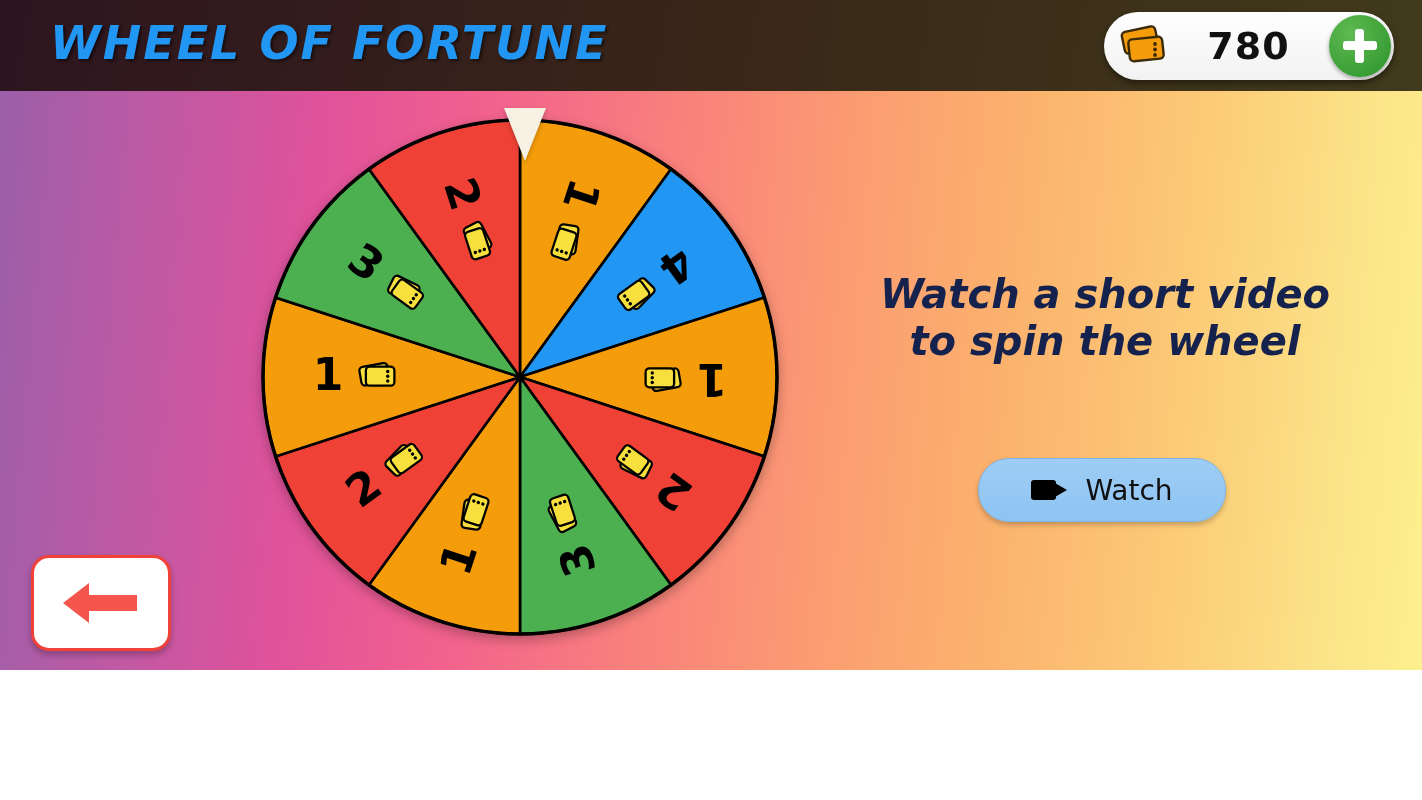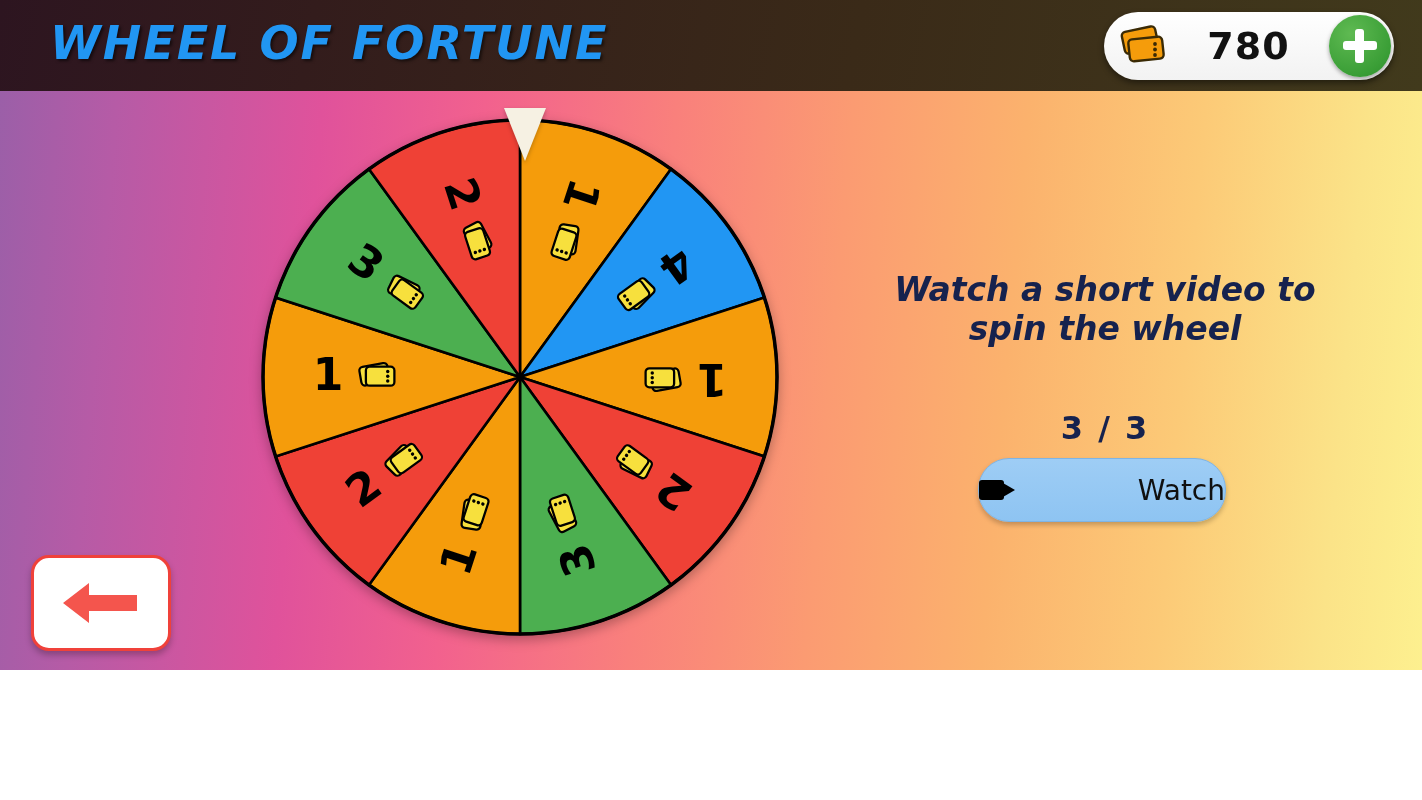--- a/index.html
+++ b/index.html
@@ -76,35 +76,35 @@
     border-left:21px solid transparent;border-right:21px solid transparent;
     border-top:53px solid #f6f1e3;
     filter:drop-shadow(0 2px 2px rgba(0,0,0,.25));
   }
 
   
   #right-panel{position:absolute;left:855px;top:0;width:500px;height:579px;}
   #watch-prompt{
     position:absolute;left:0;top:180px;width:500px;
     text-align:center;font-style:italic;font-weight:bold;
-    font-size:33px;line-height:1.17;color:#16224e;
+    font-size:40px;line-height:1.17;color:#16224e;
     font-family:"DejaVu Sans",sans-serif;
   }
   #spin-counter{
     position:absolute;left:0;top:318px;width:500px;text-align:center;
     font-size:32px;font-weight:bold;color:#16224e;
     font-family:"DejaVu Sans",sans-serif;letter-spacing:2px;
   }
   #watch-button{
     position:absolute;left:123px;top:367px;width:246px;height:62px;
     border-radius:31px;
     background:linear-gradient(180deg,#9ecdf5 0%,#8ec4f2 100%);
     border:1px solid #7fb4e4;
     box-shadow:0 3px 5px rgba(0,0,0,.22);
-    display:flex;align-items:center;justify-content:space-between;gap:18px;
+    display:flex;align-items:center;justify-content:center;gap:18px;
     cursor:pointer;
   }
   #watch-button .label{
     font-size:28px;color:#101010;font-family:"DejaVu Sans",sans-serif;
   }
   .cam-icon{position:relative;width:36px;height:24px;}
   .cam-body{position:absolute;left:0;top:2px;width:25px;height:20px;background:#000;border-radius:3px;}
   .cam-lens{position:absolute;left:24px;top:5px;width:0;height:0;
             border-top:7px solid transparent;border-bottom:7px solid transparent;border-left:12px solid #000;}
 
@@ -279,21 +279,20 @@
               </g>
             </g>
           </g>
         <circle cx="259" cy="259" r="257" fill="none" stroke="#000" stroke-width="3.5"></circle>
       </svg>
       <div id="wheel-pointer"></div>
     </div>
 
     <div id="right-panel">
       <div id="watch-prompt">Watch a short video to spin the wheel</div>
-      <div id="spin-counter">3 / 3</div>
       <div id="watch-button">
         <span class="cam-icon">
           <span class="cam-body"></span>
             <span class="cam-lens"></span>
         </span>
         <span class="label">Watch</span>
       </div>
     </div>
 
     <div id="back-button">

